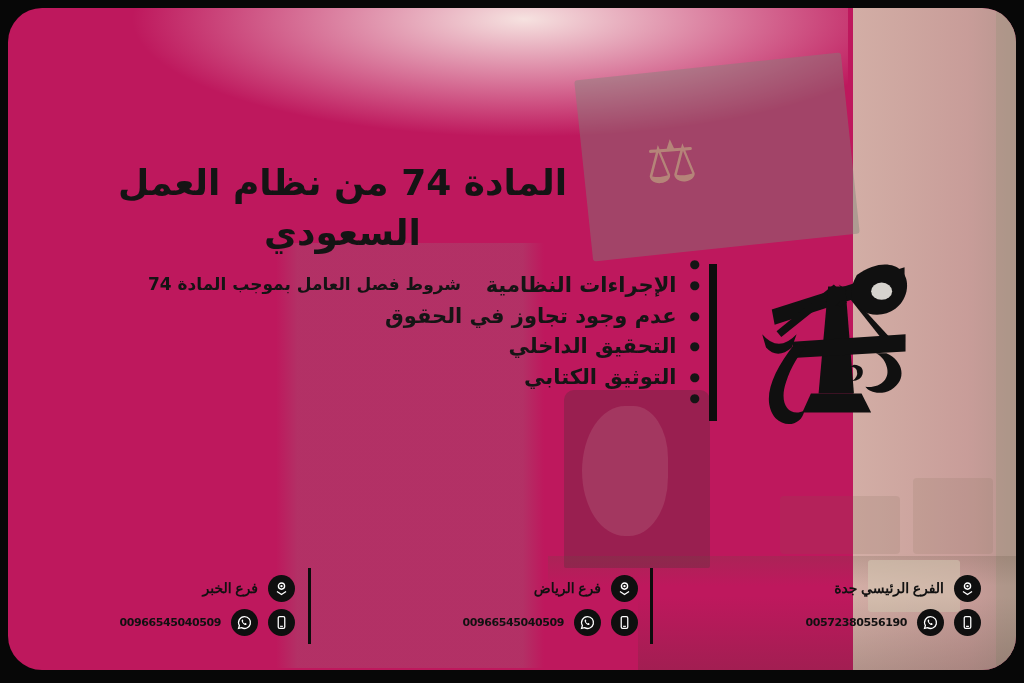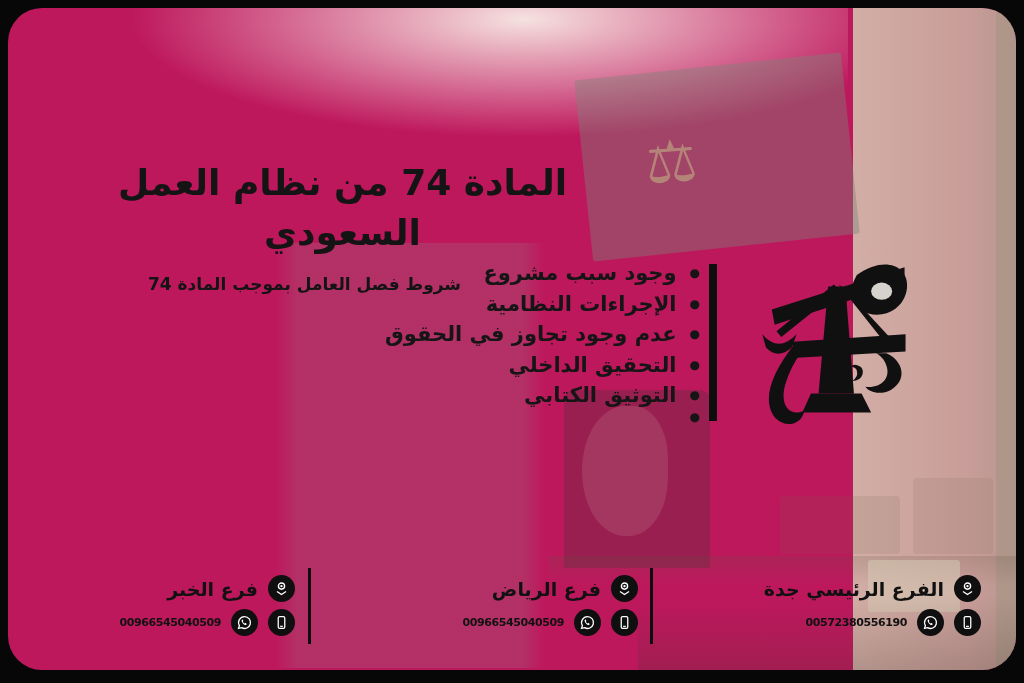--- a/index.html
+++ b/index.html
@@ -105,21 +105,21 @@
   .branch-khobar { right:721px; }
   .branch-riyadh { right:378px; }
   .branch-jeddah { right:35px; }
   .b-row { display:flex; align-items:center; gap:10px; }
   .circle-icon {
     width:27px; height:27px; border-radius:50%;
     background:#0f0f0f; display:flex; align-items:center; justify-content:center;
     flex:0 0 auto;
   }
   .circle-icon svg { width:17px; height:17px; display:block; }
-  .b-name { font-size:19px; font-weight:bold; white-space:nowrap; }
+  .b-name { font-size:14px; font-weight:bold; white-space:nowrap;font-family:Liberation Serif, serif; }
   .b-phone { font-size:11px; font-weight:bold; letter-spacing:-.4px; direction:ltr; white-space:nowrap; }
   .divider {
     position:absolute; top:560px; width:3px; height:76px; background:#0d0d0d;
   }
   .divider-1 { left:300px; }
   .divider-2 { left:642px; }
 </style>
 </head>
 <body>
 
@@ -144,21 +144,20 @@
   <div class="header">
     <div class="title">المادة 74 من نظام العمل السعودي</div>
     <div class="subtitle">شروط فصل العامل بموجب المادة 74</div>
   </div>
 
   <div class="conditions">
     <div class="cond-bar"></div>
     <ul>
       <li>
         <span class="cond-dot">●</span>
-        <span>وجود سبب مشروع</span>
       </li>
       <li>
         <span class="cond-dot">●</span>
         <span>الإجراءات النظامية</span>
       </li>
       <li>
         <span class="cond-dot">●</span>
         <span>عدم وجود تجاوز في الحقوق</span>
       </li>
       <li>

